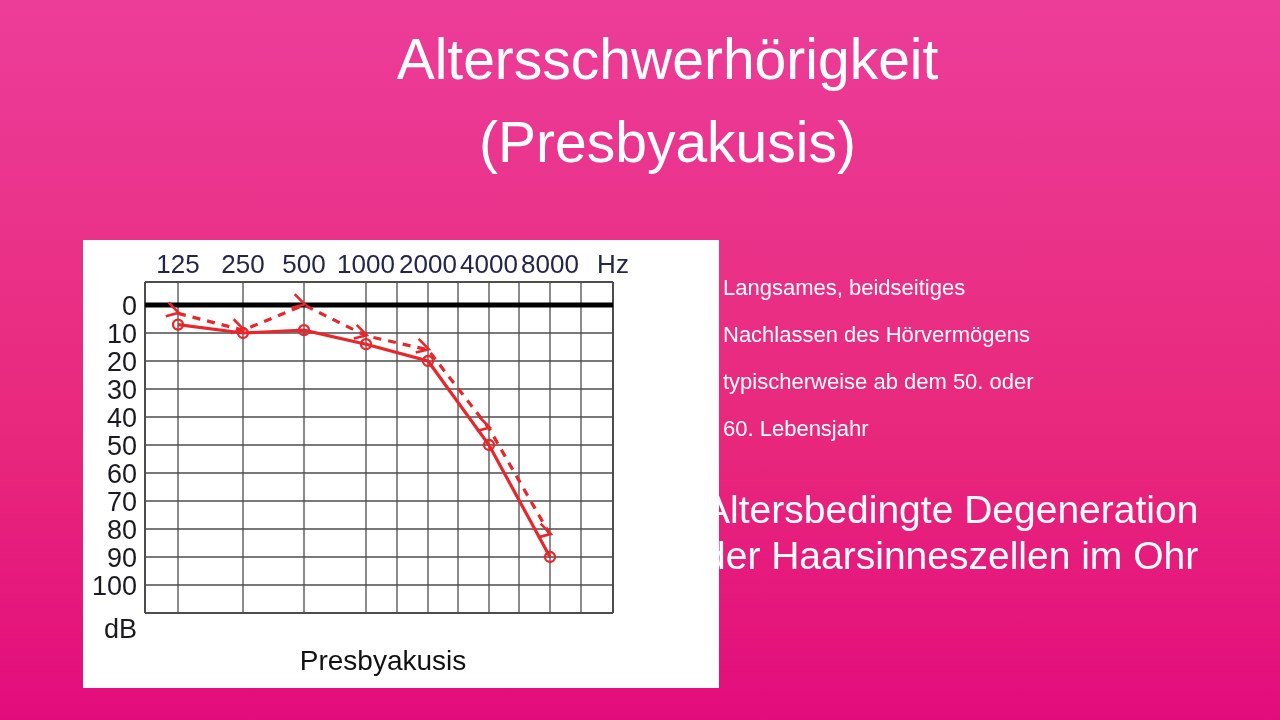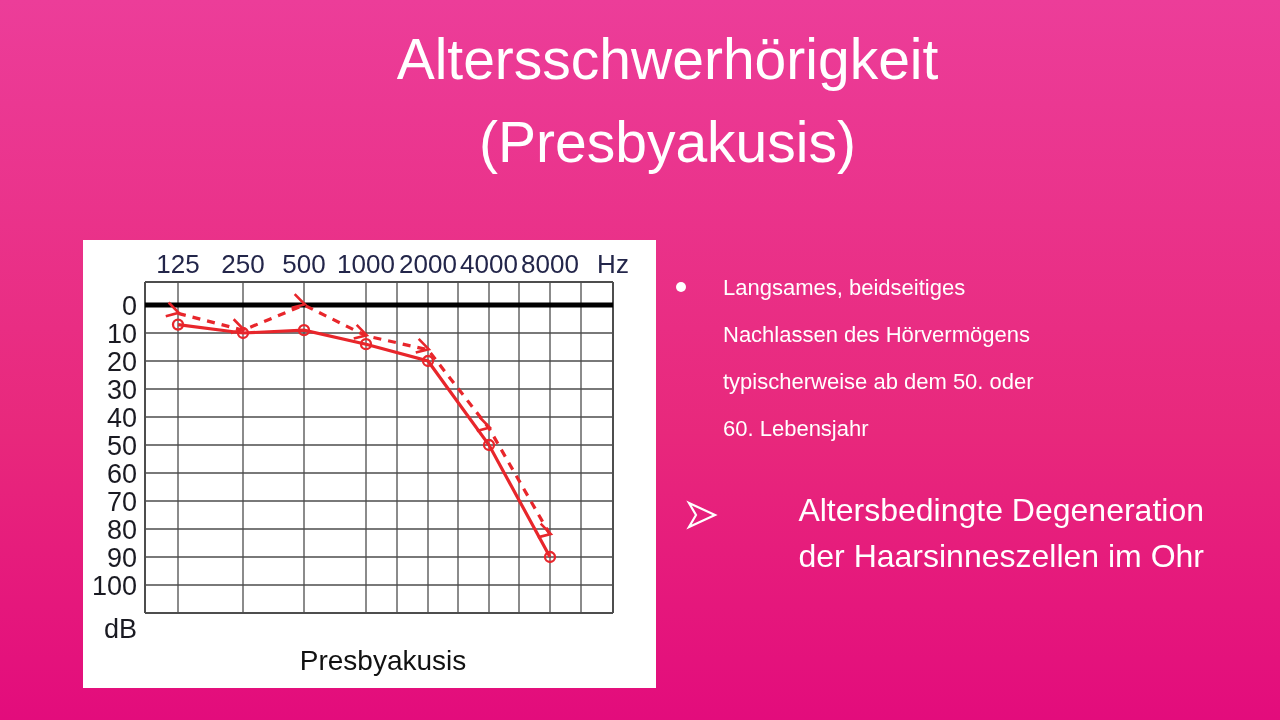--- a/index.html
+++ b/index.html
@@ -7,41 +7,41 @@
   .slide{
     position:relative;width:1280px;height:720px;
     background:linear-gradient(180deg,#ec3d99 0%,#e8287c 60%,#e30c7c 100%);
   }
   .title{
     position:absolute;left:55px;top:18px;width:1225px;margin:0;
     text-align:center;color:#ffffff;font-size:57px;font-weight:400;
     line-height:83px;white-space:pre-line;letter-spacing:0px;
   }
   .chart-panel{
-    position:absolute;left:83px;top:240px;width:573px;height:448px;
+    position:absolute;left:83px;top:240px;width:636px;height:448px;
     background:#ffffff;
   }
   .chart-panel svg{display:block;}
   .ax{font-family:"Liberation Sans",sans-serif;font-size:26px;fill:#23264a;}
   .ay{font-family:"Liberation Sans",sans-serif;font-size:27px;fill:#1a1a22;}
   .cap{font-family:"Liberation Sans",sans-serif;font-size:28px;fill:#111111;}
   .bullet1{position:absolute;left:662px;top:264px;width:578px;}
   .bullet1 .dot{
     position:absolute;left:14px;top:18px;width:10px;height:10px;border-radius:50%;
     background:#ffffff;
   }
   .bullet1 .btext{
     margin-left:61px;color:#ffffff;font-size:22px;line-height:47px;
     white-space:pre-line;
   }
   .bullet2{position:absolute;left:660px;top:487px;width:580px;}
   .bullet2 .arrow{position:absolute;left:26px;top:13px;}
   .bullet2 .btext{
-    margin-left:44px;width:500px;text-align:right;color:#ffffff;
-    font-size:32px;line-height:46px;white-space:pre-line;
+    margin-left:44px;width:500px;text-align:left;color:#ffffff;
+    font-size:39px;line-height:46px;white-space:pre-line;
   }
 </style>
 </head>
 <body>
 
 <div class="slide">
 
   <h1 class="title">Altersschwerhörigkeit
 (Presbyakusis)</h1>
 

